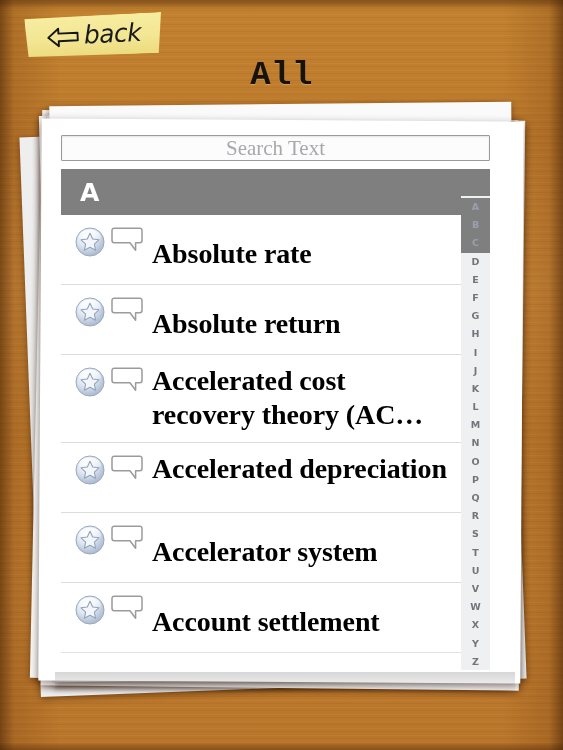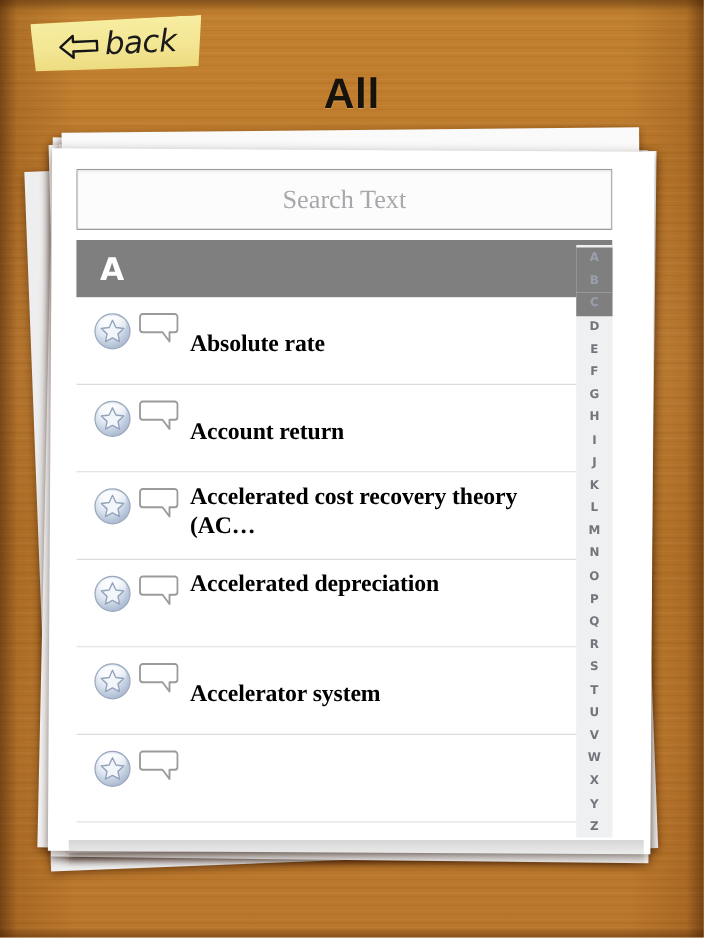--- a/index.html
+++ b/index.html
@@ -83,21 +83,21 @@
     padding-bottom: 3px;
   }
 
   
   #page-title {
     position: absolute;
     top: 56px;
     left: 0;
     width: 100%;
     text-align: center;
-    font-family: Liberation Sans, sans-serif;
+    font-family: Liberation Mono, monospace;
     font-weight: bold;
     font-size: 34px;
     color: #17120c;
     text-shadow: 0 1px 1px rgba(255,220,170,0.35);
     letter-spacing: 0.5px;
   }
 
   
   .sheet {
     position: absolute;
@@ -133,21 +133,21 @@
     overflow: hidden;
     display: flex;
     flex-direction: column;
   }
 
   
   #search-wrap { padding: 0 0 8px 0; flex: none; }
   #search-input {
     display: block;
     width: 429px;
-    height: 49px;
+    height: 26px;
     border: 1px solid #9b9b9b;
     background: #fcfcfc;
     box-shadow: inset 0 1px 2px rgba(0,0,0,0.10);
     font-family: "Liberation Serif", serif;
     font-size: 21px;
     color: #444;
     text-align: center;
     outline: none;
     border-radius: 1px;
   }
@@ -188,21 +188,21 @@
   }
   .term-row:last-child { border-bottom: 1px solid #e2e2e2; }
 
   .star-ico { flex: none; width: 30px; height: 30px; margin-top: 3px; }
   .bubble-ico { flex: none; width: 32px; height: 26px; margin-top: 3px; margin-left: 6px; }
 
   .term-text {
     margin-left: 9px;
     font-family: "Liberation Serif", serif;
     font-weight: bold;
-    font-size: 19px;
+    font-size: 28px;
     line-height: 1.20;
     color: #000000;
     letter-spacing: -0.1px;
     align-self: center;
     padding-top: 10px;
     padding-bottom: 2px;
     max-width: 300px;
     overflow: hidden;
   }
   .term-row.two-line .term-text { padding-top: 0; align-self: flex-start; }
@@ -316,21 +316,21 @@
           <stop offset="100%" stop-color="#ffffff" stop-opacity="0.02"></stop>
         </linearGradient>
       </defs>
       <circle cx="15" cy="15" r="14" fill="url(#starg)" stroke="#9aa8bd" stroke-width="1"></circle>
       <ellipse cx="15" cy="10" rx="11" ry="7.5" fill="url(#starglo)"></ellipse>
       <path d="M15 6.2 L17.7 12.0 L24.0 12.8 L19.4 17.1 L20.6 23.3 L15 20.3 L9.4 23.3 L10.6 17.1 L6.0 12.8 L12.3 12.0 Z" fill="#f2f6fb" stroke="#93a3ba" stroke-width="1.1" stroke-linejoin="round"></path>
     </svg>
     <svg class="bubble-ico" viewBox="0 0 32 26">
       <path d="M3.2 1.2 H28.8 A2.2 2.2 0 0 1 31 3.4 V13.6 A2.2 2.2 0 0 1 28.8 15.8 H24.6 L24.6 23.2 L19.0 15.8 H3.2 A2.2 2.2 0 0 1 1 13.6 V3.4 A2.2 2.2 0 0 1 3.2 1.2 Z" fill="#ffffff" stroke="#9b9b9b" stroke-width="1.5" stroke-linejoin="round"></path>
     </svg>
-    <div class="term-text">Account return</div>
+    <div class="term-text">Absolute return</div>
   </div>
 
   <div class="term-row two-line">
     <svg class="star-ico" viewBox="0 0 30 30">
       <defs>
         <radialGradient id="starg" cx="38%" cy="30%" r="78%">
           <stop offset="0%" stop-color="#fdfeff"></stop>
           <stop offset="45%" stop-color="#dfe7f2"></stop>
           <stop offset="78%" stop-color="#b9c6da"></stop>
           <stop offset="100%" stop-color="#a4b3c9"></stop>
@@ -412,20 +412,21 @@
           <stop offset="100%" stop-color="#ffffff" stop-opacity="0.02"></stop>
         </linearGradient>
       </defs>
       <circle cx="15" cy="15" r="14" fill="url(#starg)" stroke="#9aa8bd" stroke-width="1"></circle>
       <ellipse cx="15" cy="10" rx="11" ry="7.5" fill="url(#starglo)"></ellipse>
       <path d="M15 6.2 L17.7 12.0 L24.0 12.8 L19.4 17.1 L20.6 23.3 L15 20.3 L9.4 23.3 L10.6 17.1 L6.0 12.8 L12.3 12.0 Z" fill="#f2f6fb" stroke="#93a3ba" stroke-width="1.1" stroke-linejoin="round"></path>
     </svg>
     <svg class="bubble-ico" viewBox="0 0 32 26">
       <path d="M3.2 1.2 H28.8 A2.2 2.2 0 0 1 31 3.4 V13.6 A2.2 2.2 0 0 1 28.8 15.8 H24.6 L24.6 23.2 L19.0 15.8 H3.2 A2.2 2.2 0 0 1 1 13.6 V3.4 A2.2 2.2 0 0 1 3.2 1.2 Z" fill="#ffffff" stroke="#9b9b9b" stroke-width="1.5" stroke-linejoin="round"></path>
     </svg>
+    <div class="term-text">Account settlement</div>
   </div>
 </div>
 </div>
 
 <div id="alpha-index">
     <div class="idx on-gray">A</div>
     <div class="idx on-gray">B</div>
     <div class="idx on-gray">C</div>
     <div class="idx">D</div>
     <div class="idx">E</div>

